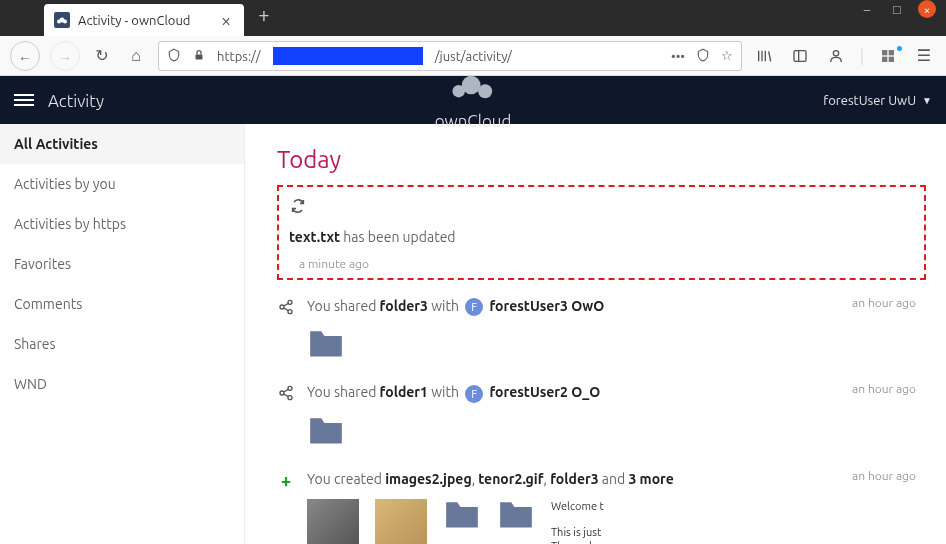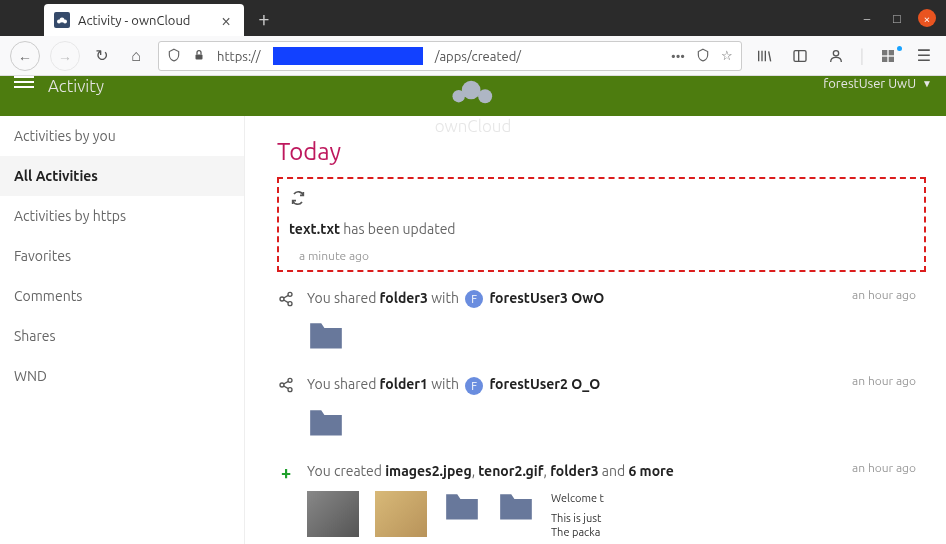--- a/index.html
+++ b/index.html
@@ -1,19 +1,19 @@
 <!DOCTYPE html>
 <html><head>
   <meta charset="utf-8">
   <style>
     * { margin: 0; padding: 0; box-sizing: border-box; font-family: -apple-system, BlinkMacSystemFont, "Segoe UI", Ubuntu, sans-serif; }
     body { width: 946px; height: 544px; background: #fff; overflow: hidden; }
 
     
-    .titlebar { height: 36px; background: #2b2b2b; display: flex; align-items: center; }
+    .titlebar { height: 36px; background: #2b2b2b; display: flex; align-items: flex-start; }
     .tab { height: 32px; background: #fff; margin-left: 44px; border-radius: 4px 4px 0 0; display: flex; align-items: center; padding: 0 10px; gap: 8px; min-width: 200px; margin-top: 4px; }
     .tab-favicon { width: 16px; height: 16px; background: #354a6a; border-radius: 2px; display: flex; align-items: center; justify-content: center; }
     .tab-favicon svg { width: 12px; height: 10px; fill: #fff; }
     .tab-title { font-size: 13px; color: #333; flex: 1; }
     .tab-close { width: 16px; height: 16px; display: flex; align-items: center; justify-content: center; font-size: 18px; color: #555; cursor: pointer; }
     .tab-new { width: 28px; height: 28px; margin-left: 6px; display: flex; align-items: center; justify-content: center; color: #ccc; font-size: 20px; cursor: pointer; }
     .winctrl { margin-left: auto; display: flex; align-items: center; gap: 12px; padding-right: 10px; }
     .wc { width: 18px; height: 18px; display: flex; align-items: center; justify-content: center; color: #bbb; font-size: 13px; }
     .wc.close { background: #e95420; border-radius: 50%; color: #fff; font-size: 12px; }
 
@@ -24,21 +24,21 @@
     .addrbar { flex: 1; height: 30px; border: 1px solid #ccc; border-radius: 3px; background: #fff; display: flex; align-items: center; padding: 0 8px; gap: 12px; font-size: 13px; color: #555; }
     .addrbar .shield, .addrbar .lock { color: #555; }
     .url-hidden { background: #1241ff; width: 150px; height: 18px; display: inline-block; }
     .url-text { color: #555; }
     .addrbar .right { margin-left: auto; display: flex; align-items: center; gap: 10px; color: #666; }
     .tb-right { display: flex; align-items: center; gap: 12px; color: #555; font-size: 16px; }
     .dot-badge { position: relative; }
     .dot-badge::after { content: ""; width: 5px; height: 5px; background: #19a3ff; border-radius: 50%; position: absolute; top: -2px; right: -2px; }
 
     
-    .oc-header { height: 40px; background: #4d7c0f; display: flex; align-items: flex-start; padding: 0 14px; color: #fff; }
+    .oc-header { height: 48px; background: #0f172a; display: flex; align-items: center; padding: 0 14px; color: #fff; }
     .hamburger { width: 20px; display: flex; flex-direction: column; gap: 3px; cursor: pointer; }
     .hamburger span { height: 2px; background: #fff; }
     .app-name { margin-left: 14px; font-size: 17px; font-weight: 300; color: #e6e6e6; }
     .logo-area { position: absolute; left: 50%; transform: translateX(-50%); display: flex; align-items: center; gap: 12px; flex-direction: column; }
     .logo-area svg { fill: #aeb6c4; }
     .brand-text { font-size: 17px; font-weight: 300; color: #e6e6e6; }
     .user-menu { margin-left: auto; font-size: 13px; color: #e6e6e6; display: flex; align-items: center; gap: 6px; cursor: pointer; }
     .user-menu .caret { font-size: 10px; }
 
     
@@ -105,21 +105,21 @@
         </svg>
     </span>
     <span class="lock">
       <svg width="12" height="14" viewBox="0 0 24 24" fill="#555">
           <rect x="5" y="11" width="14" height="10" rx="2"></rect>
           <path d="M8 11 V7 a4 4 0 0 1 8 0 V11" fill="none" stroke="#555" stroke-width="2.5"></path>
         </svg>
     </span>
     <span class="url-text">https://</span>
     <span class="url-hidden"></span>
-    <span class="url-text">/apps/created/</span>
+    <span class="url-text">/just/activity/</span>
     <span class="right">
       <span>•••</span>
       <span><svg width="16" height="14" viewBox="0 0 24 24" fill="none" stroke="#666" stroke-width="2">
             <path d="M12 2 L20 6 V12 C20 17 16 21 12 22 C8 21 4 17 4 12 V6 Z"></path>
           </svg></span>
       <span>☆</span>
     </span>
   </div>
   <div class="tb-right">
     <span class="tb-icon">
@@ -171,22 +171,22 @@
     <span class="brand-text">ownCloud</span>
   </div>
   <div class="user-menu">
     <span>forestUser UwU</span>
     <span class="caret">▼</span>
   </div>
 </div>
 
 <div class="main">
   <div class="sidebar">
+    <div class="sidebar-item active">All Activities</div>
     <div class="sidebar-item">Activities by you</div>
-    <div class="sidebar-item active">All Activities</div>
     <div class="sidebar-item">Activities by https</div>
     <div class="sidebar-item">Favorites</div>
     <div class="sidebar-item">Comments</div>
     <div class="sidebar-item">Shares</div>
     <div class="sidebar-item">WND</div>
   </div>
 
   <div class="content">
     <div class="day-header">Today</div>
 
@@ -243,33 +243,33 @@
                 <path d="M2 2 h7 l2 3 h11 v13 h-20 z"></path>
               </svg></div>
         </div>
       </div>
       <div class="act-time">an hour ago</div>
     </div>
 
     <div class="activity-row">
       <div class="act-icon" style="color:#1fa02c;font-size:18px;font-weight:bold;">+</div>
       <div class="act-body">
-        <span class="act-text"><span>You created </span><b>images2.jpeg</b><span>, </span><b>tenor2.gif</b><span>, </span><b>folder3</b><span> and </span><b>6 more</b></span>
+        <span class="act-text"><span>You created </span><b>images2.jpeg</b><span>, </span><b>tenor2.gif</b><span>, </span><b>folder3</b><span> and </span><b>3 more</b></span>
         <div class="previews">
           <div class="img-prev i1"></div>
           <div class="img-prev i2"></div>
           <div class="folder-prev"><svg viewBox="0 0 24 20">
                 <path d="M2 2 h7 l2 3 h11 v13 h-20 z"></path>
               </svg></div>
           <div class="folder-prev"><svg viewBox="0 0 24 20">
                 <path d="M2 2 h7 l2 3 h11 v13 h-20 z"></path>
               </svg></div>
           <div class="text-prev">
             <div>Welcome t</div>
-            <div style="margin-top:6px;">This is just</div>
+            <div style="margin-top:12px;">This is just</div>
             <div>The packa</div>
           </div>
         </div>
       </div>
       <div class="act-time">an hour ago</div>
     </div>
 
   </div>
 </div>
 

